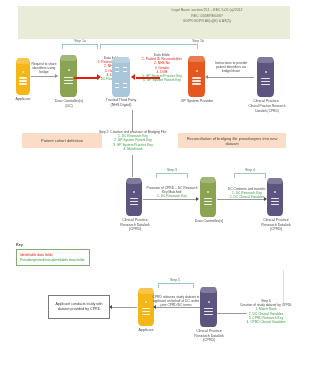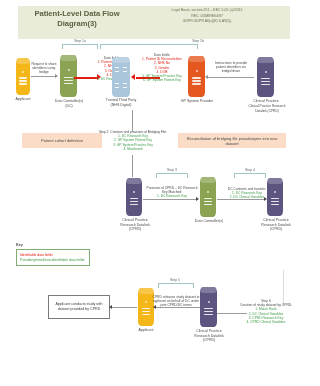--- a/index.html
+++ b/index.html
@@ -187,21 +187,20 @@
   }
   .key-box .k-red { color: #e11d10; display: block; }
   .key-box .k-grn { color: #3a9a45; display: block; }
 </style>
 </head>
 <body>
 
 <div id="canvas">
 
   <div class="abs header-band"></div>
-  <div class="abs title">Patient-Level Data Flow Diagram(3)</div>
   <div class="abs legal">
     <div>Legal Basis: section 251 – EEC 5-05 (a)/2012</div>
     <div>REC: 05/MIRE04/87</div>
     <div>GDPR:GDPR A6(s)(E) &amp; A9(2)j</div>
   </div>
 
   <div class="abs bracket-label" style="left:60px; top:39px; width:40px;">Step 1a</div>
   <div class="abs bracket" style="left:62px; top:44px; width:36px;"></div>
 
   <div class="abs bracket-label" style="left:178px; top:39px; width:40px;">Step 1b</div>

